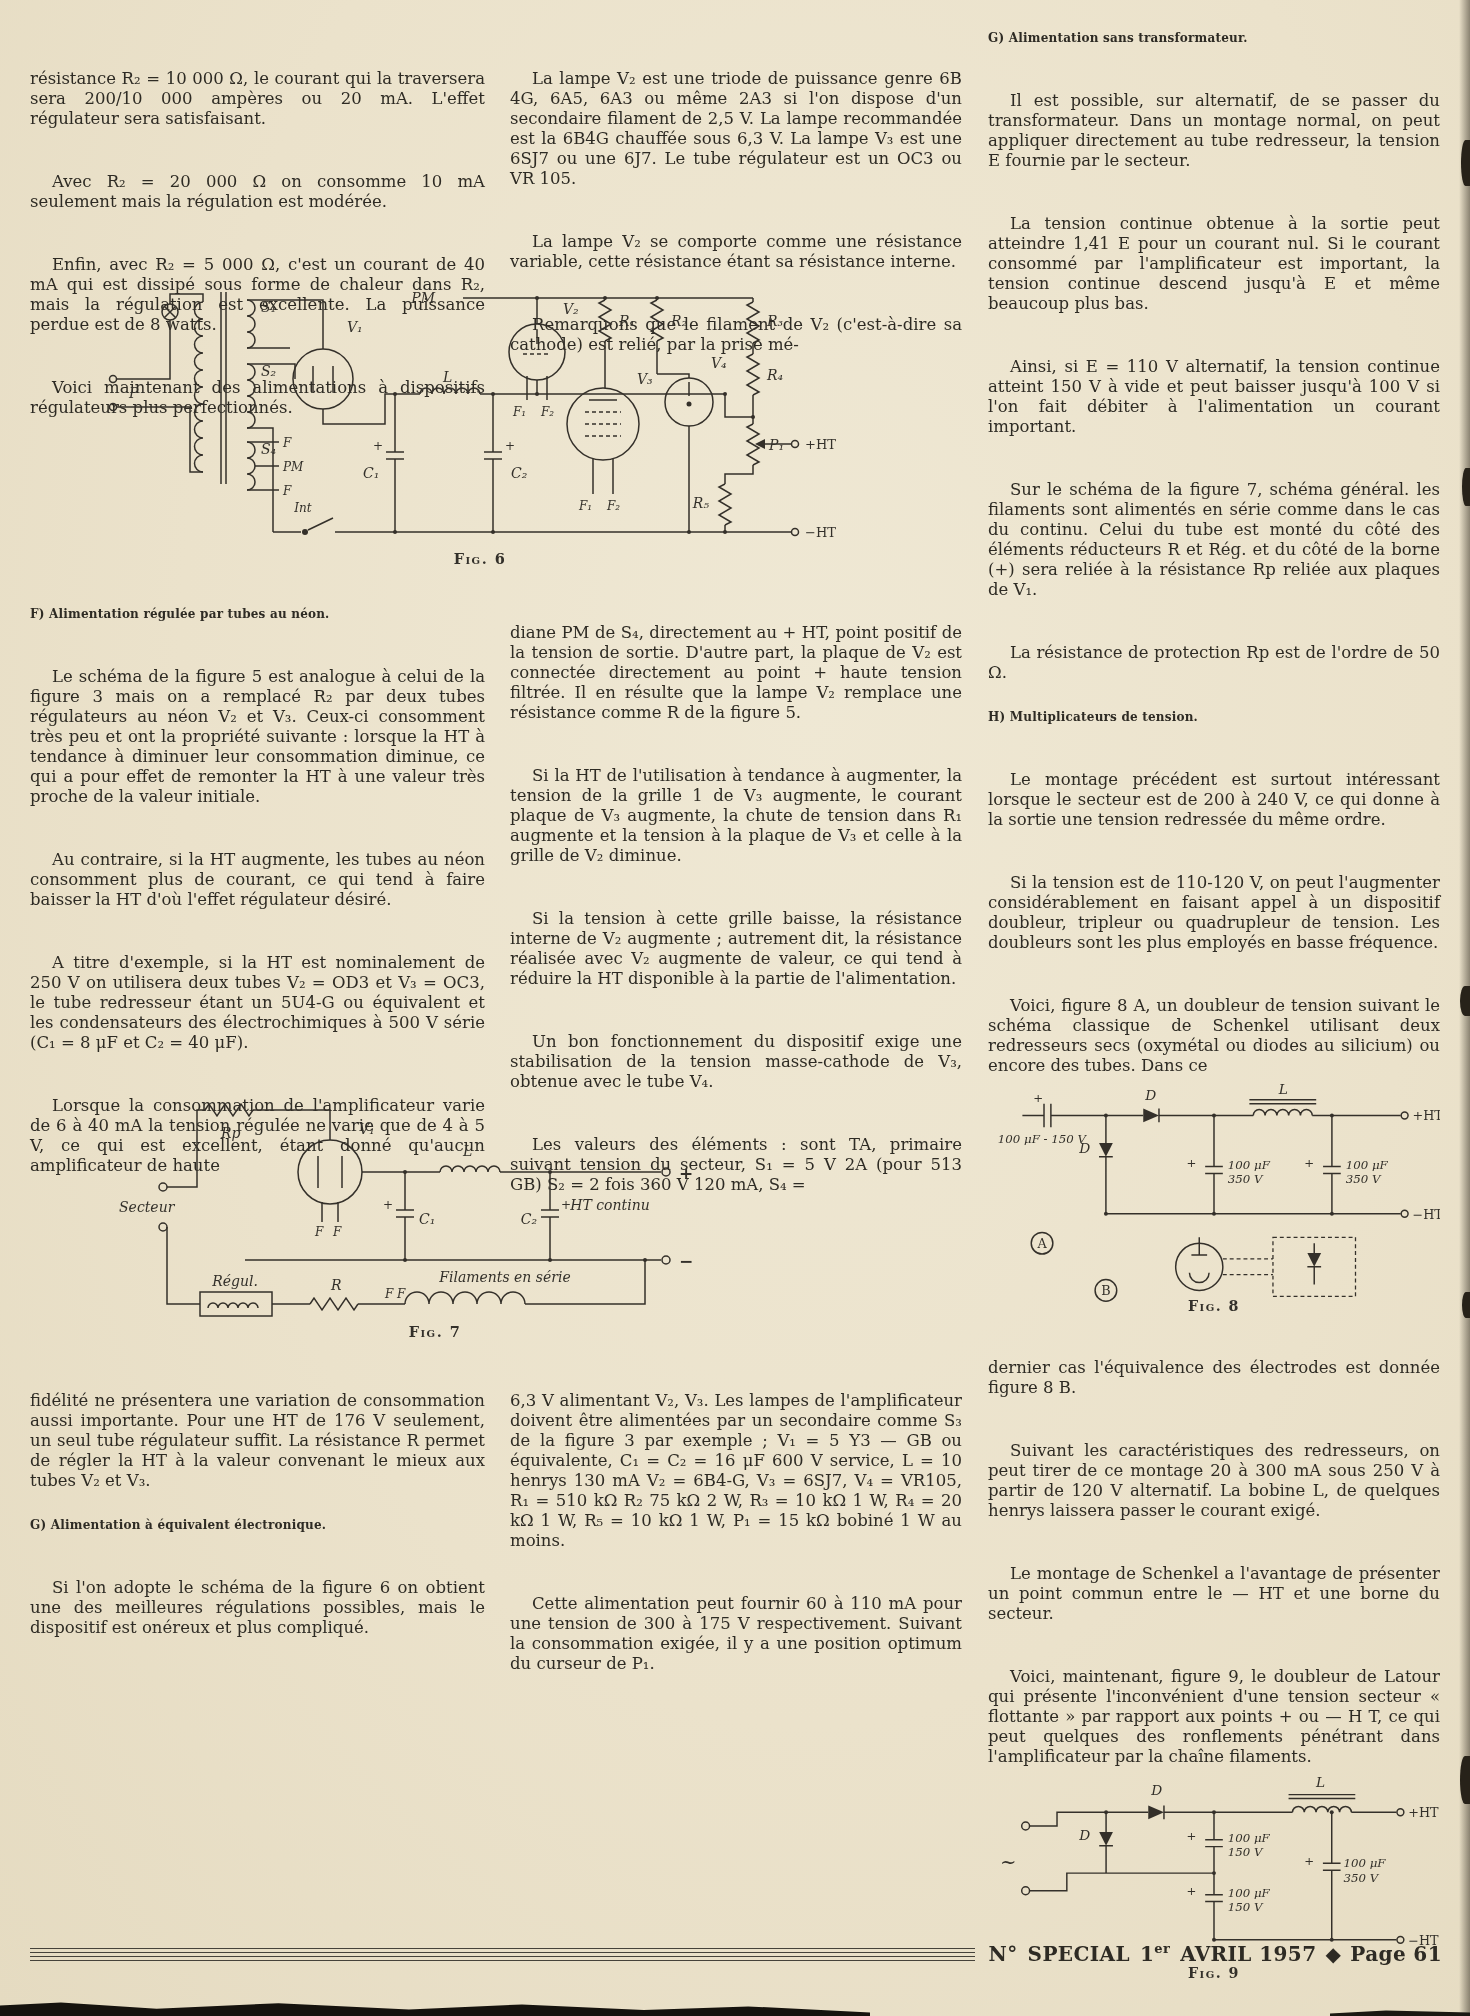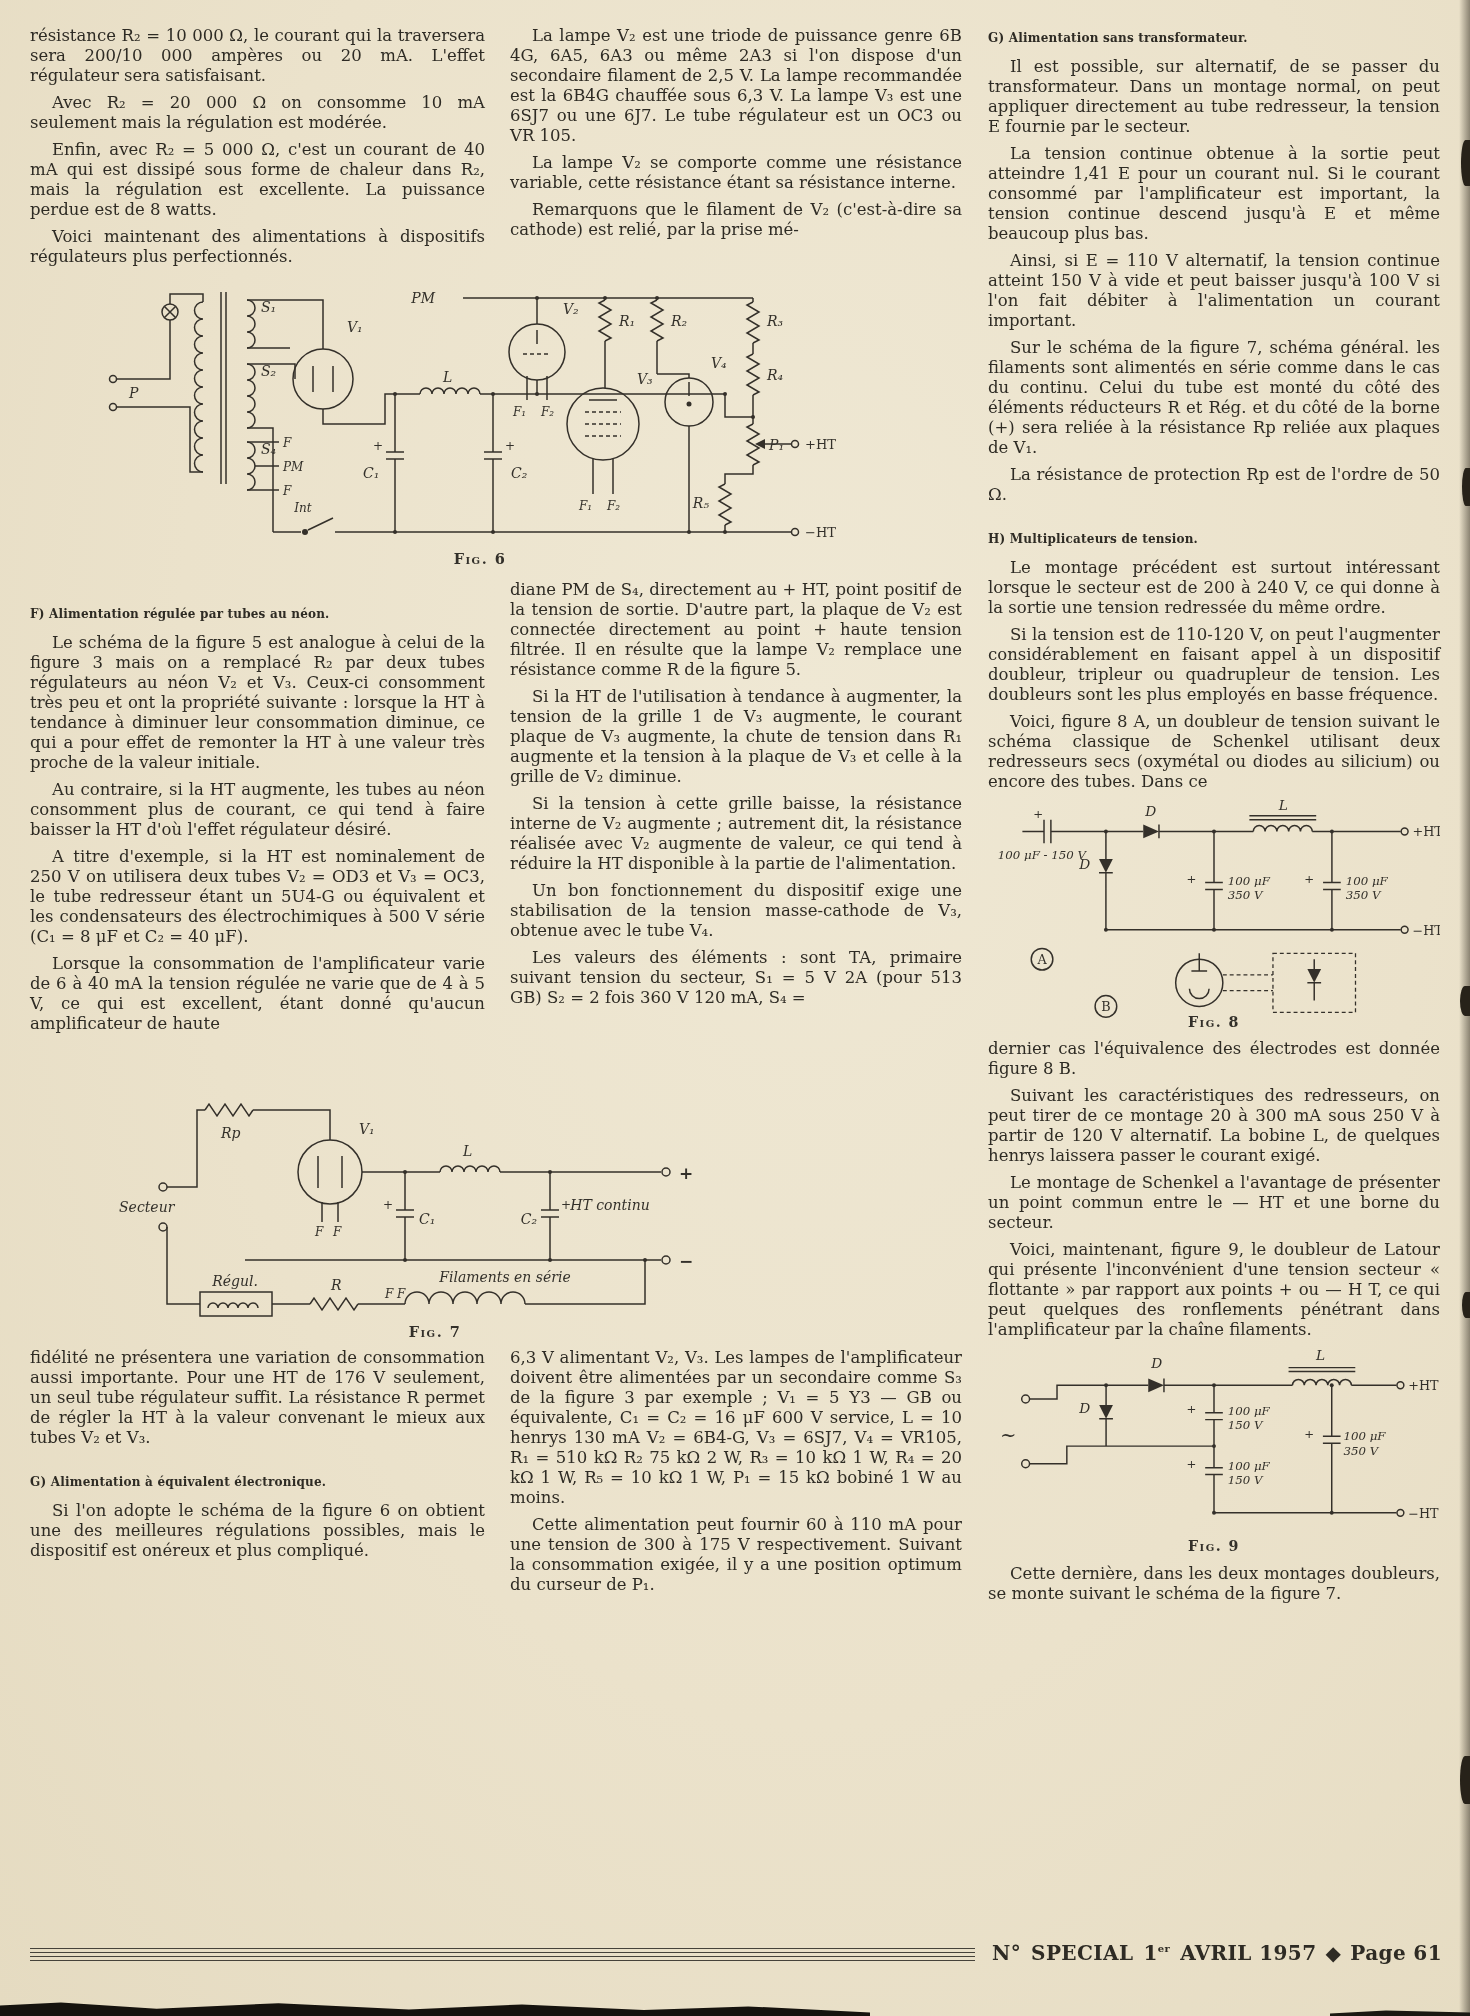--- a/index.html
+++ b/index.html
@@ -4,40 +4,40 @@
 <style>
   * { margin:0; padding:0; box-sizing:border-box; }
   html,body { width:1470px; height:2016px; }
   body {
     position:relative; overflow:hidden;
     background: radial-gradient(ellipse at 55% 35%, #efe8d4 0%, #ebe2cb 55%, #e5dbc1 100%);
     font-family:"DejaVu Serif","Liberation Serif",serif;
     color:#2e2b24;
   }
   .col { position:absolute; text-align:justify; font-size:16.5px; line-height:20px; }
-  .col p { margin-bottom:7px; text-indent:22px; }
+  .col p { margin-bottom:7px; text-indent:22px;margin-top:43px; }
   .col p.noindent { text-indent:0; }
   .col h3 { font-size:12px; line-height:20px; font-weight:bold; letter-spacing:0.2px; margin:24px 0 9px 0; }
   .figabs { position:absolute; }
   .figwrap { margin:8px 0 8px 0; }
   .figwrap svg { display:block; margin:0 auto; }
   svg .wire { stroke:#34302a; stroke-width:1.5; fill:none; }
   svg .dashed { stroke:#34302a; stroke-width:1.3; fill:none; stroke-dasharray:4 3; }
   svg .solid { fill:#34302a; stroke:none; }
   svg text { font:italic 14px "DejaVu Serif","Liberation Serif",serif; fill:#33302a; }
   svg text.sm { font-size:12px; }
   svg text.up { font-style:normal; }
   svg text.t13 { font-style:normal; font-size:13px; }
   svg text.big { font-style:normal; font-size:17px; font-weight:bold; }
   svg text.cap { font-style:normal; font-weight:bold; font-variant:small-caps; letter-spacing:1.5px; font-size:14.5px; }
   .footer-band { position:absolute; left:30px; top:1948px; width:945px; height:13px;
     background:repeating-linear-gradient(to bottom,#45423a 0 1.4px, rgba(0,0,0,0) 1.4px 3.9px); }
   .footer-text { position:absolute; top:1941px; right:28px; font-weight:bold; font-size:20px; letter-spacing:0.4px; white-space:nowrap; }
   .footer-text .gap { margin-left:10px; }
-  .footer-text sup { font-size:10px; }
+  .footer-text sup { font-size:13px; }
   .footer-text .diamond { margin:0 9px; font-family:"DejaVu Serif","DejaVu Sans",serif; }
   .edge-shadow { position:absolute; right:0; top:0; width:11px; height:2016px;
     background:linear-gradient(to right, rgba(60,54,42,0), rgba(60,54,42,0.55)); }
   .blob { position:absolute; background:#272219; border-radius:50% 0 0 50%; right:0; }
   .scan-strip { position:absolute; left:0; bottom:0; width:870px; height:16px; background:#16130e;
     clip-path:polygon(0 35%,7% 15%,18% 55%,32% 20%,47% 60%,60% 28%,74% 62%,86% 40%,100% 78%,100% 100%,0 100%); }
   .scan-strip2 { position:absolute; right:0; bottom:0; width:140px; height:8px; background:#1b1812;
     clip-path:polygon(0 70%,40% 30%,100% 55%,100% 100%,0 100%); }
 </style>
 </head>

